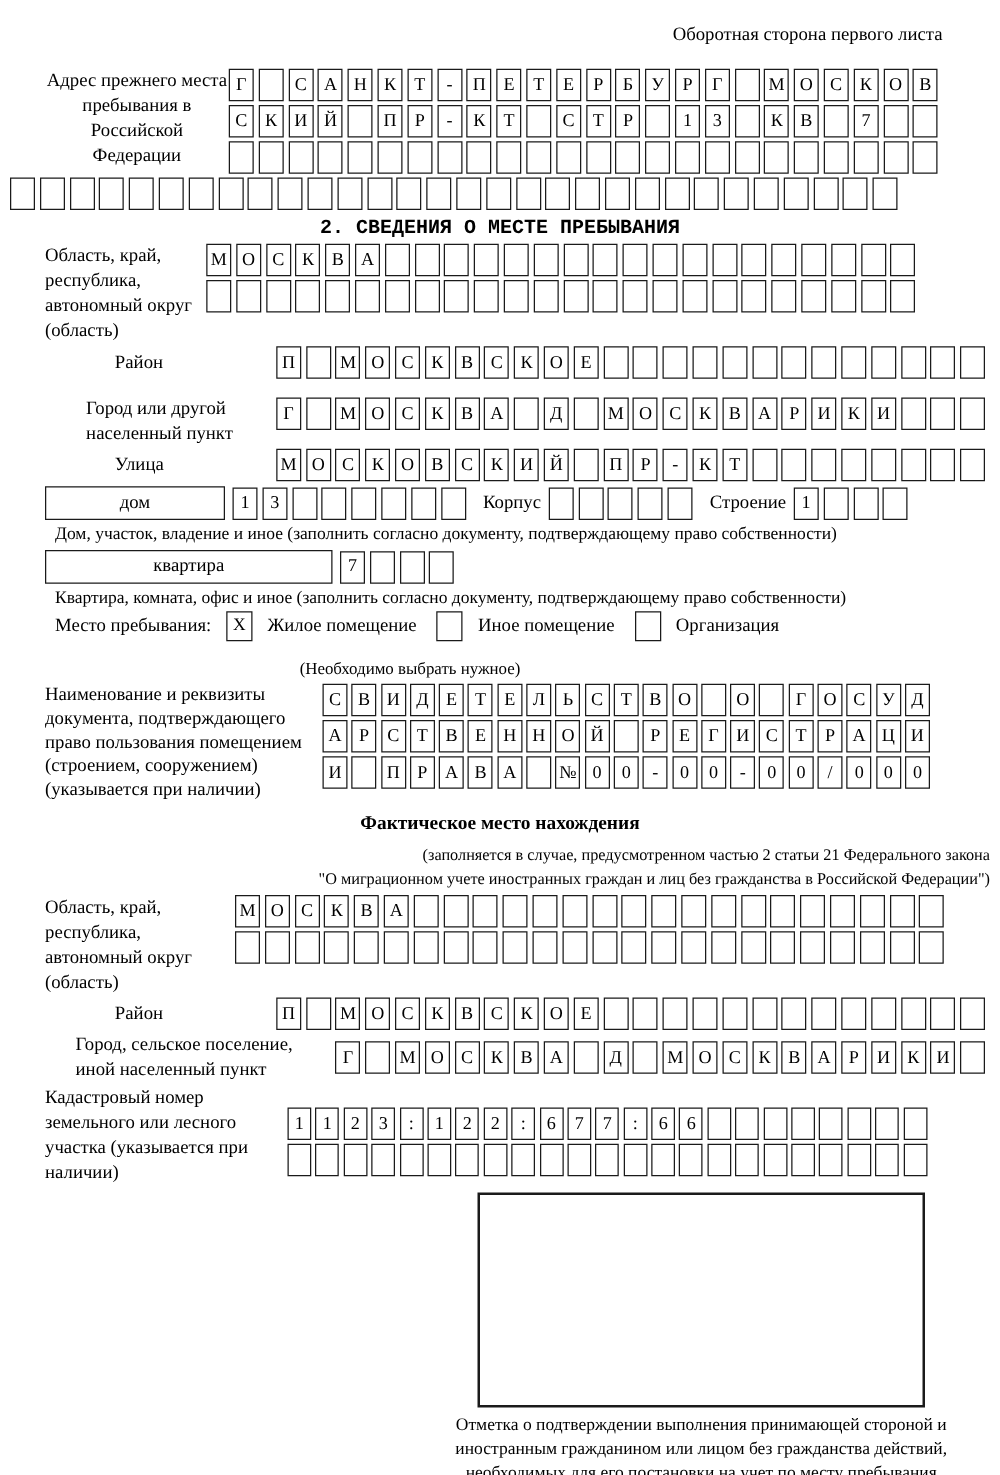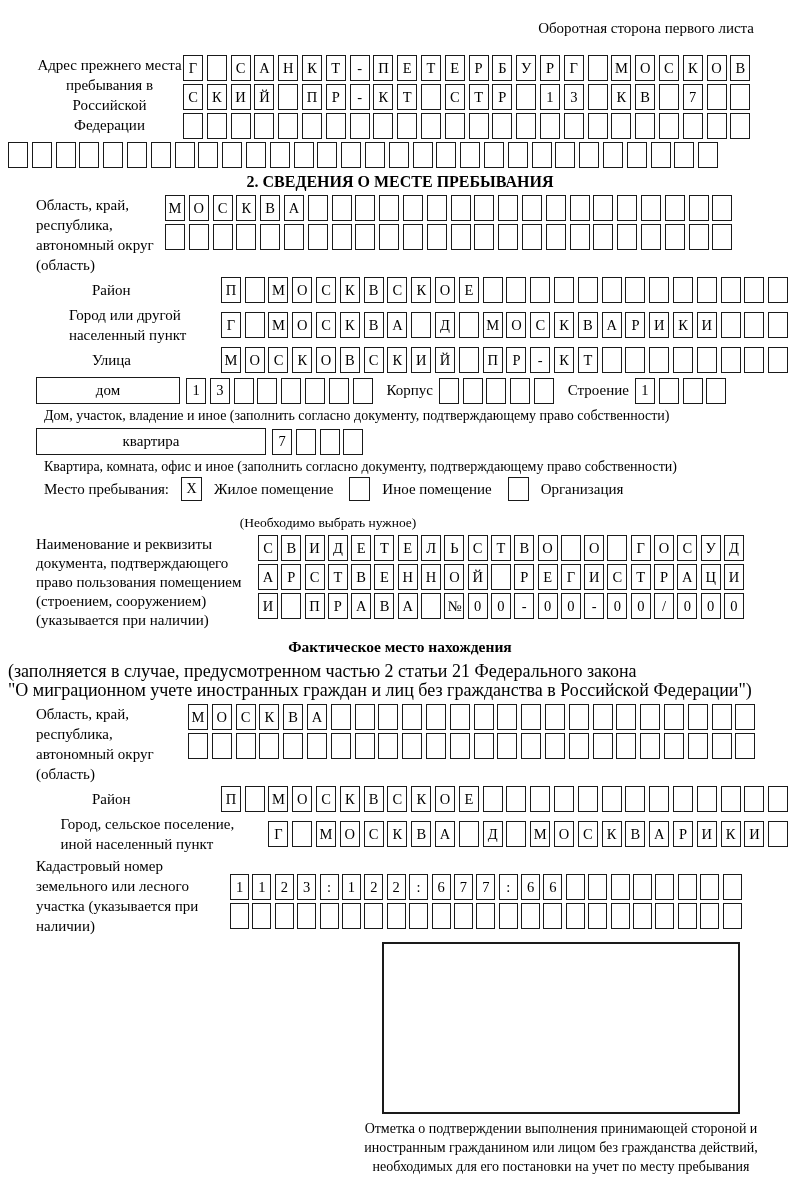--- a/index.html
+++ b/index.html
@@ -12,62 +12,62 @@
   }
   .page { padding:6px 8px; }
   .hdr-note { text-align:right; margin:14px 38px 0 0; font-size:15px; }
 
   .frow { display:flex; align-items:flex-start; }
   .frow.vcenter { align-items:center;justify-content:flex-end; }
   .flabel { font-size:15px; line-height:20px; margin-left:28px; flex:none; }
   .w-prev    { width:147px;text-align:center; }
   .w-oblast  { width:129px; }
   .w-raion   { width:129px; }
-  .w-gorod1  { width:152px; }
+  .w-gorod1  { width:152px;margin-top:12px; }
   .w-doc     { width:222px; }
   .w-oblast2 { width:152px; }
   .w-gorod2  { width:208px; }
   .w-kad     { width:194px; }
 
   .cells { display:flex; flex:none; }
   .cells-col { display:flex; flex-direction:column; gap:3px; }
   .cell {
     width:20px; height:26px; flex:none;
     border:1.7px solid #1a1a1a; margin-right:3.8px;
     display:inline-flex; align-items:center; justify-content:center;
     font-size:14.5px; line-height:1;
   }
   .cells-kad .cell { width:19px; margin-right:3.4px; }
   .cells-doc .cell { margin-right:3.3px; }
 
   .overflow-row { margin-top:3px; }
   .caption { font-size:13.5px; text-align:center; margin-top:3px; line-height:17px; }
   .caption-left { font-size:14px; margin:3px 0 2px 36px; line-height:17px; }
-  .sec-title { text-align:center; font-weight:bold; font-size:16px; margin:5px 0 4px 0; }
+  .sec-title { text-align:center; font-weight:bold; font-size:16px; margin:5px 0 4px 0;font-family:Liberation Mono, monospace; }
 
   .type-box {
     border:1.7px solid #1a1a1a; height:27px; flex:none;
     display:flex; align-items:center; justify-content:center; font-size:15px;
   }
   .dom-box { width:144px; margin-left:28px; }
   .kv-box  { width:230px; margin-left:28px; }
   .dom-row { display:flex; align-items:center; margin-top:4px; }
   .inline-lbl { margin:0 6px 0 10px; flex:none; }
 
   .mesto-row { display:flex; align-items:center; margin:0 0 0 36px; }
   .chk {
     width:21px; height:24px; border:1.7px solid #1a1a1a; flex:none;
     display:inline-flex; align-items:center; justify-content:center;
     font-size:14px; margin:0 12px 0 16px;
   }
   .chk.first { margin-left:12px; }
   .mesto-note { margin-left:150px; width:340px; text-align:center; font-size:13.5px; margin-top:14px; }
 
   .fakt-title { text-align:center; font-weight:bold; font-size:15.5px; margin:8px 0 6px 0; }
-  .fakt-note { text-align:left; font-size:18px; line-height:19px; }
+  .fakt-note { text-align:right; font-size:13px; line-height:19px; }
 
   .mt2 { margin-top:2px; } .mt4 { margin-top:4px; } .mt6 { margin-top:6px; }
   .kad-cells-offset { margin-top:18px; }
 
   .stamp-wrap { width:402px; margin:6px 30px 0 auto; }
   .stamp-box { width:358px; height:172px; border:2px solid #1a1a1a; margin:0 auto; }
   .stamp-note { margin-top:5px; text-align:center; font-size:14px; line-height:19px; }
 </style>
 </head>
 <body>

